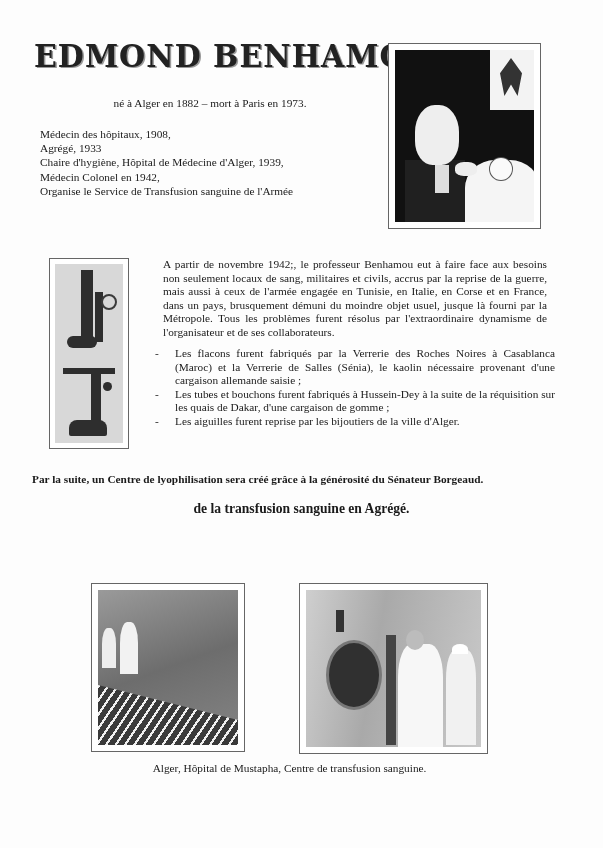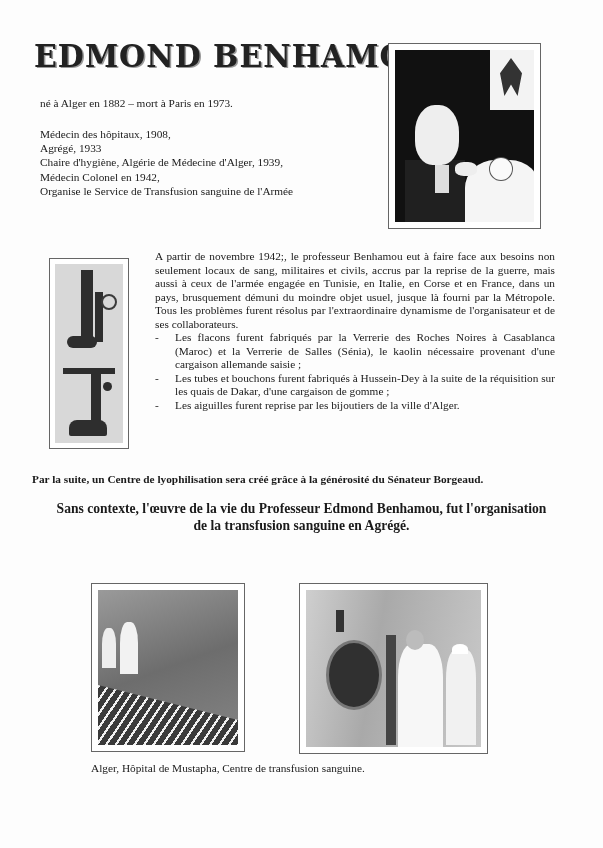--- a/index.html
+++ b/index.html
@@ -4,21 +4,21 @@
 <style>
   html, body { margin:0; padding:0; background:#fdfdfd; }
   body { width:603px; height:848px; position:relative; overflow:hidden;
          font-family:"Liberation Serif", "DejaVu Serif", serif; color:#1a1a1a; }
   .abs { position:absolute; }
 
   .title { left:34px; top:38px; font-family:"DejaVu Serif", "Liberation Serif", serif;
            font-weight:bold; font-size:30px; letter-spacing:1px; color:#222;
            text-shadow:1.5px 1.5px 0 #9a9a9a; transform:scaleY(1.05); }
 
-  .born { left:40px; width:340px; top:97px; font-size:11.3px; }
+  .born { left:40px; width:340px; top:97px; text-align:center; font-size:11.3px; }
   .career { left:40px; width:340px; top:127px; text-align:left; font-size:11.3px; line-height:14.2px; }
   .career div { white-space:nowrap; }
 
   .frame { border:1px solid #666; background:#fff; box-sizing:border-box; padding:6px; }
   .frame .ph { width:100%; height:100%; position:relative; overflow:hidden; }
 
   
   .portrait { left:388px; top:43px; width:153px; height:186px; }
   .portrait .ph { background:#111; }
   .portrait .p1 { position:absolute; left:20px; top:55px; width:44px; height:60px; background:#eee; border-radius:45% 45% 40% 40%; }
@@ -29,44 +29,44 @@
   .portrait .p6 { position:absolute; left:70px; top:110px; width:75px; height:70px; background:#f5f5f5; border-radius:40% 40% 0 0; }
   .portrait .p7 { position:absolute; left:95px; top:108px; width:22px; height:22px; background:#fafafa; border-radius:50%; box-shadow:0 0 0 1px #555; }
   .portrait .p8 { position:absolute; left:60px; top:112px; width:22px; height:14px; background:#eee; border-radius:40%; }
 
   
   .microscope { left:49px; top:258px; width:80px; height:191px; padding:5px; }
   .microscope .ph { background:#d8d8d8; }
   .microscope .m { position:absolute; background:#2e2e2e; }
 
   .para { left:155px; width:400px; top:250px; font-size:11.3px; line-height:13.5px; text-align:justify; }
-  .para p { margin:0; }
+  .para p { margin:8px; }
   .para .bullet { display:flex; }
   .para .bullet span.dash { width:20px; flex:none; }
 
   .suite { left:32px; top:473px; font-size:11.3px; white-space:nowrap;font-weight:bold; }
   .conclusion { left:20px; width:563px; top:500px; text-align:center; font-weight:bold; font-size:13.6px; line-height:17px; }
 
   .photoL { left:91px; top:583px; width:154px; height:169px; }
   .photoL .ph { background:linear-gradient(160deg,#9a9a9a 0%,#6d6d6d 50%,#858585 100%); }
   .photoR { left:299px; top:583px; width:189px; height:171px; }
   .photoR .ph { background:linear-gradient(100deg,#cfcfcf 0%,#a9a9a9 40%,#c9c9c9 100%); }
-  .caption { left:91px; width:397px; top:762px; font-size:11.3px; }
+  .caption { left:91px; width:397px; top:762px; text-align:center; font-size:11.3px; }
 </style>
 </head>
 <body>
 
 <div class="abs title">EDMOND BENHAMOU</div>
 
 <div class="abs born">né à Alger en 1882 – mort à Paris en 1973.</div>
 
 <div class="abs career">
   <div>Médecin des hôpitaux, 1908,</div>
   <div>Agrégé, 1933</div>
-  <div>Chaire d'hygiène, Algérie de Médecine d'Alger, 1939,</div>
+  <div>Chaire d'hygiène, Hôpital de Médecine d'Alger, 1939,</div>
   <div>Médecin Colonel en 1942,</div>
   <div>Organise le Service de Transfusion sanguine de l'Armée</div>
 </div>
 
 <div class="abs frame portrait">
   <div class="ph">
     <div class="p4"></div>
     <div class="p5"></div>
     <div class="p2"></div>
     <div class="p1"></div>
@@ -102,21 +102,20 @@
   </div>
   <div class="bullet">
     <span class="dash">-</span>
     <span>Les aiguilles furent reprise par les bijoutiers de la ville d'Alger.</span>
   </div>
 </div>
 
 <div class="abs suite">Par la suite, un Centre de lyophilisation sera créé grâce à la générosité du Sénateur Borgeaud.</div>
 
 <div class="abs conclusion">
-  <div>Sans contexte, l'œuvre de la vie du Professeur Edmond Benhamou, fut l'organisation</div>
   <div>de la transfusion sanguine en Agrégé.</div>
 </div>
 
 <div class="abs frame photoL">
   <div class="ph">
     <div style="position:absolute;left:4px;top:38px;width:14px;height:40px;background:#eee;border-radius:40% 40% 0 0;"></div>
     <div style="position:absolute;left:22px;top:32px;width:18px;height:52px;background:#f2f2f2;border-radius:40% 40% 0 0;"></div>
     <div style="position:absolute;left:0;top:95px;width:150px;height:70px;background:repeating-linear-gradient(120deg,#f0f0f0 0 2px,#3a3a3a 2px 7px);transform:skewY(14deg);transform-origin:left top;"></div>
   </div>
 </div>

